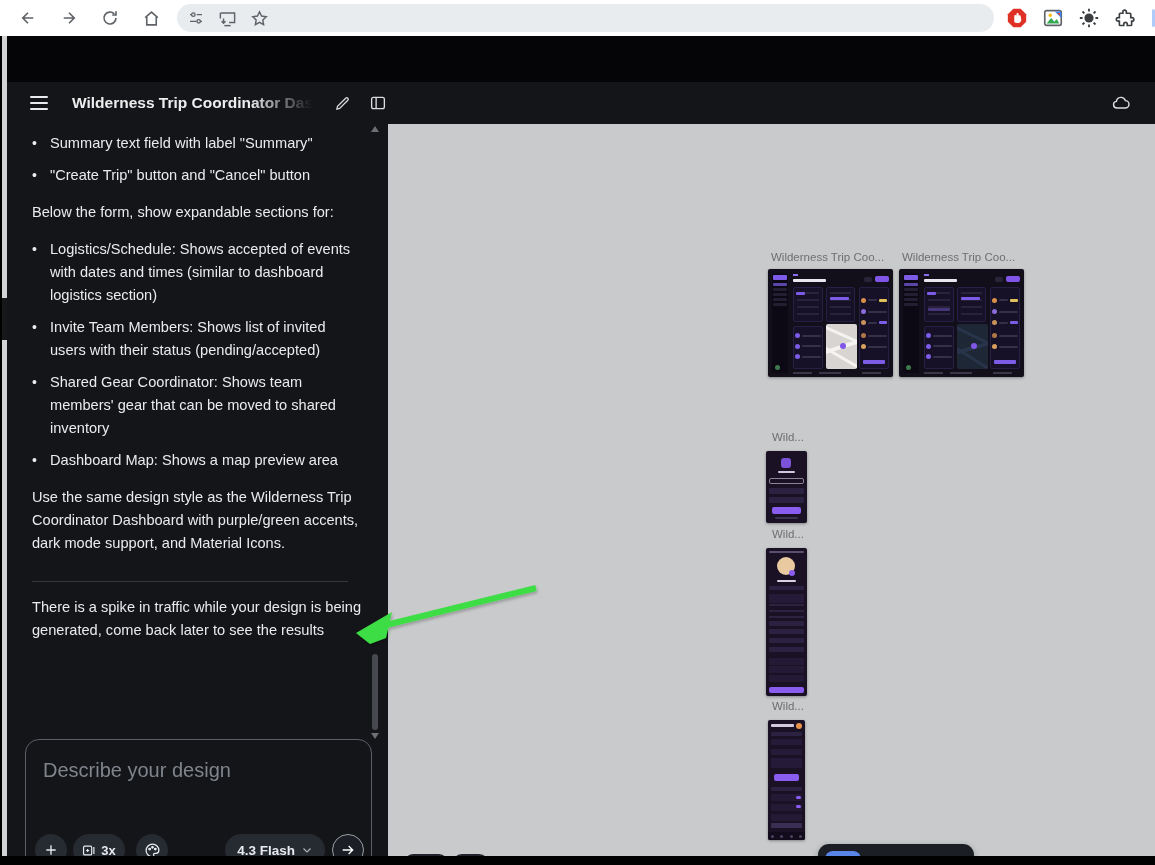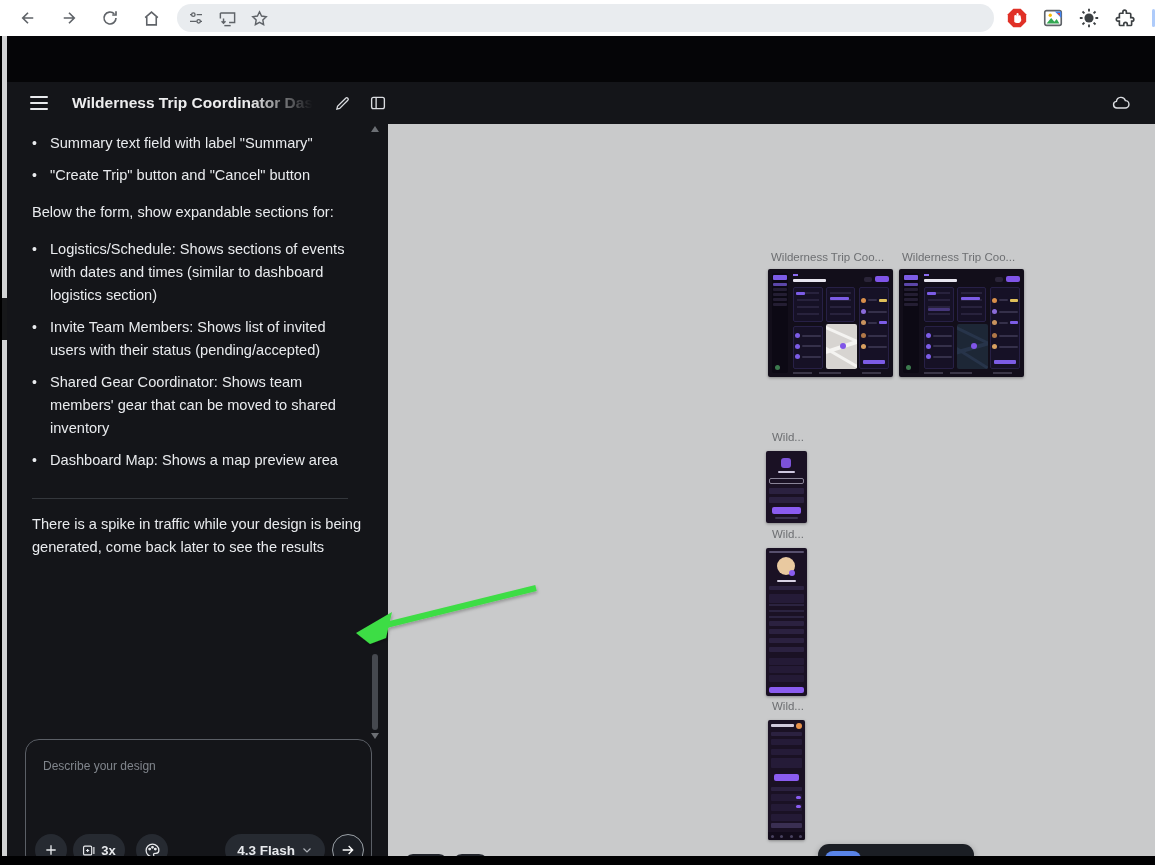--- a/index.html
+++ b/index.html
@@ -52,21 +52,21 @@
   #model-badge { background:#26282d; color:#8f959d; font-size:13px; padding:6px 12px; border-radius:15px; }
   #assistant-msg { margin:14px 25px 0 25px; width:330px; }
 
   
   #sb-up { left:371px; top:90px; width:0; height:0; border-left:4px solid transparent; border-right:4px solid transparent; border-bottom:6px solid #6c6f74; }
   #sb-thumb { left:372px; top:618px; width:6px; height:76px; background:#46494f; border-radius:3px; }
   #sb-down { left:371px; top:697px; width:0; height:0; border-left:4px solid transparent; border-right:4px solid transparent; border-top:6px solid #6c6f74; }
 
   
   #composer { position:absolute; left:18px; top:615px; width:347px; height:130px; border:1px solid #5b5f66; border-radius:14px; background:#141519; }
-  #composer-placeholder { position:absolute; left:17px; top:19px; font-size:12px; color:#80858c; }
+  #composer-placeholder { position:absolute; left:17px; top:19px; font-size:20px; color:#80858c; }
   #composer-row { position:absolute; left:9px; bottom:2px; width:329px; display:flex; align-items:center; }
   .c-btn { height:32px; background:#262a31; color:#e8eaed; border-radius:16px; display:flex; align-items:center; justify-content:center; }
   .c-circle { width:32px; flex:0 0 auto; }
   #variants-btn { width:52px; margin-left:6px; gap:4px; font-size:13px; font-weight:bold; }
   #palette-btn { margin-left:11px; }
   #model-btn { margin-left:auto; padding:0 12px; gap:6px; font-size:13.5px; font-weight:bold; }
   #send-btn { width:32px; margin-left:7px; background:#1b1e24; border:1.5px solid #9aa0a6; flex:0 0 auto; }
 
   
   #canvas { left:388px; top:88px; width:767px; height:768px; background:#c9cacb; overflow:hidden; }
@@ -230,34 +230,35 @@
           <span class="dot">•</span>
           <span class="bt">Summary text field with label "Summary"</span>
         </div>
       <div class="blk bullet">
           <span class="dot">•</span>
           <span class="bt">"Create Trip" button and "Cancel" button</span>
         </div>
       <div class="blk para">Below the form, show expandable sections for:</div>
       <div class="blk bullet">
           <span class="dot">•</span>
-          <span class="bt">Logistics/Schedule: Shows sections of events with dates and times (similar to dashboard logistics section)</span>
+          <span class="bt">Logistics/Schedule: Shows accepted of events with dates and times (similar to dashboard logistics section)</span>
         </div>
       <div class="blk bullet">
           <span class="dot">•</span>
           <span class="bt">Invite Team Members: Shows list of invited users with their status (pending/accepted)</span>
         </div>
       <div class="blk bullet">
           <span class="dot">•</span>
           <span class="bt">Shared Gear Coordinator: Shows team members' gear that can be moved to shared inventory</span>
         </div>
       <div class="blk bullet">
           <span class="dot">•</span>
           <span class="bt">Dashboard Map: Shows a map preview area</span>
         </div>
+      <div class="blk para">Use the same design style as the Wilderness Trip Coordinator Dashboard with purple/green accents, dark mode support, and Material Icons.</div>
       <div id="chat-divider"></div>
       <div class="blk" id="assistant-msg">There is a spike in traffic while your design is being generated, come back later to see the results</div>
     </div>
 
     <div id="composer">
       <div id="composer-placeholder">Describe your design</div>
       <div id="composer-row">
         <div class="c-btn c-circle">
           <svg width="16" height="16" viewBox="0 0 24 24" fill="none" stroke="currentColor" stroke-width="2">
               <path d="M12 5v14M5 12h14"></path>

